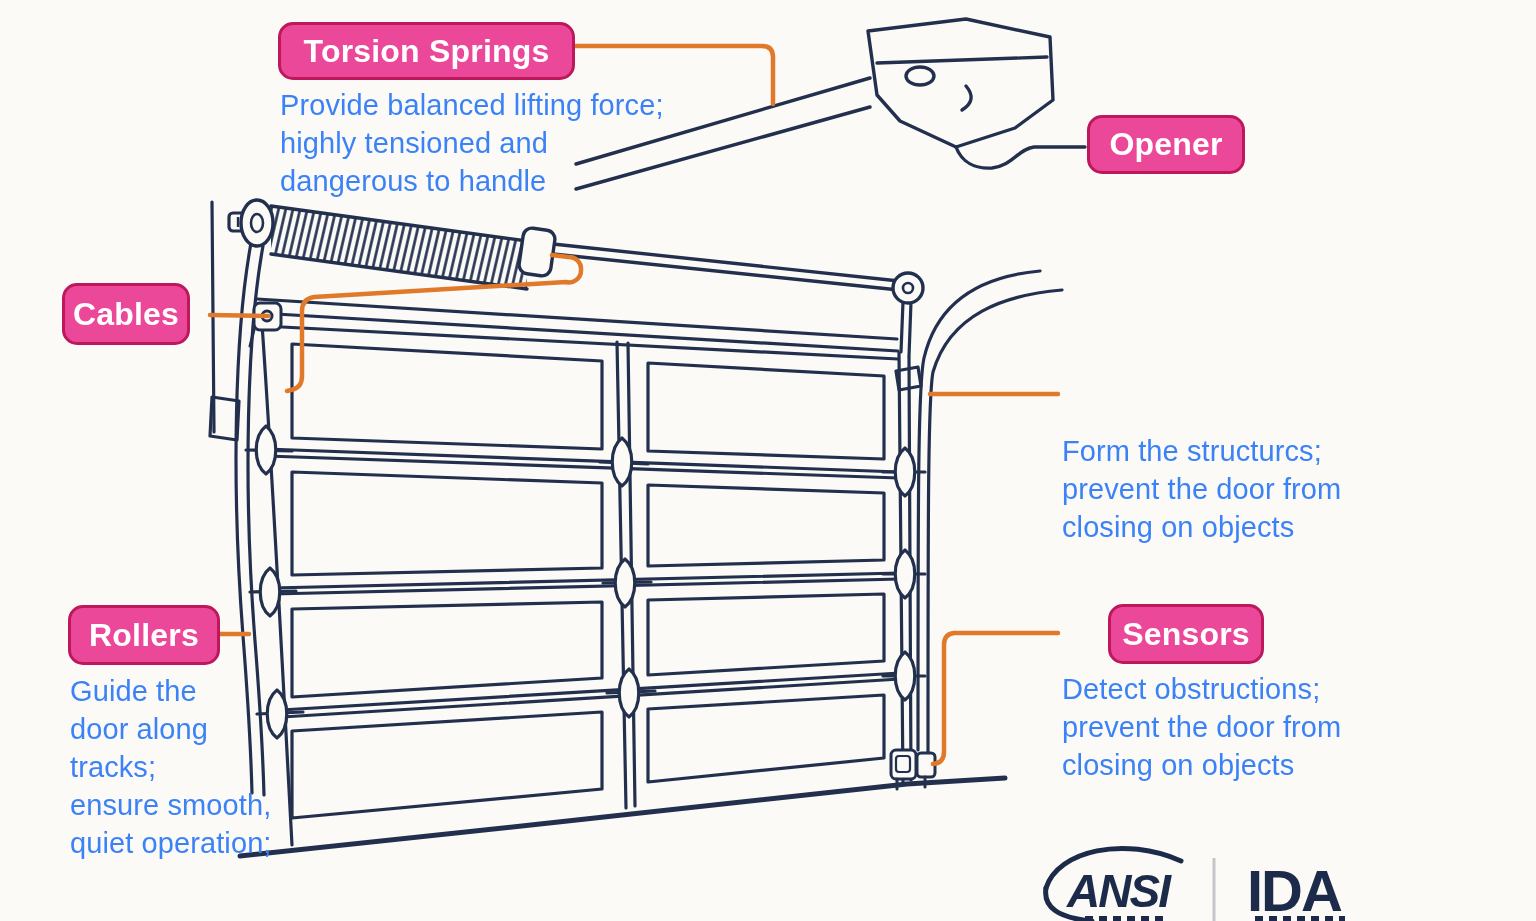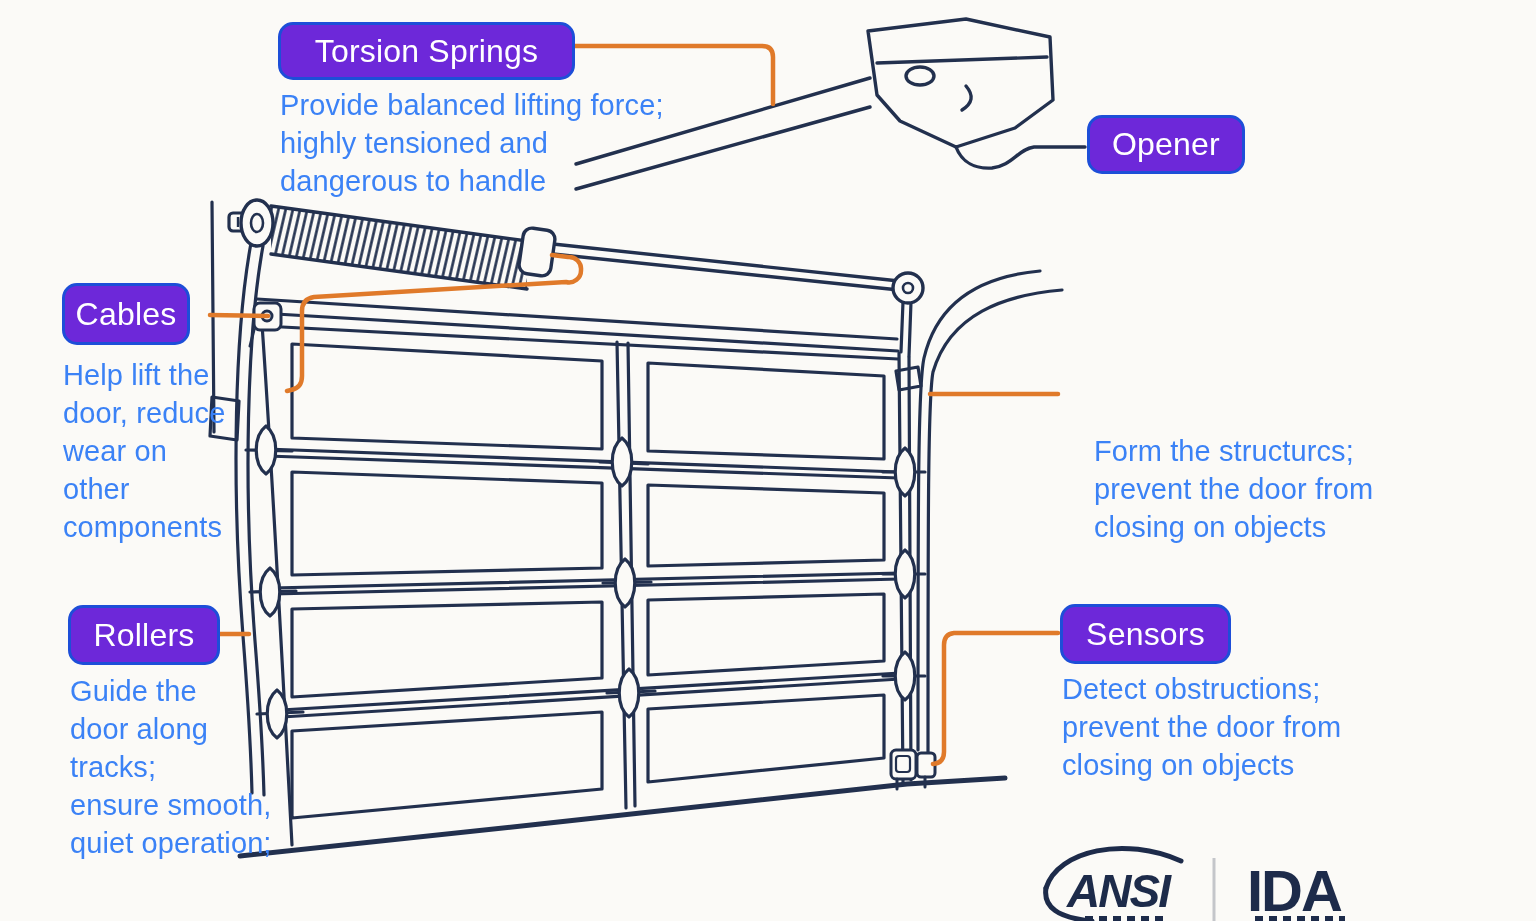--- a/index.html
+++ b/index.html
@@ -4,38 +4,38 @@
 <style>
   html,body{margin:0;padding:0;background:#e8e8e8;}
   .stage{
     position:relative;width:1536px;height:921px;overflow:hidden;
     background:#FBFAF7;
     font-family:"Liberation Sans", sans-serif;
   }
   .art{position:absolute;left:0;top:0;width:1536px;height:921px;}
   .badge{
     position:absolute;display:flex;align-items:center;justify-content:center;
-    background:#6d28d9;border:3px solid #1d4ed8;border-radius:15px;
-    color:#ffffff;font-weight:normal;font-size:32px;letter-spacing:.2px;
+    background:#ec4899;border:3px solid #be185d;border-radius:15px;
+    color:#ffffff;font-weight:bold;font-size:32px;letter-spacing:.2px;
     box-sizing:border-box;z-index:3;
   }
   .desc{
     position:absolute;color:#3b82f6;font-size:29px;line-height:38px;
     white-space:pre-line;z-index:3;letter-spacing:.1px;
   }
   .badge-torsion{left:278px;top:22px;width:297px;height:58px;}
   .badge-opener {left:1087px;top:115px;width:158px;height:59px;}
   .badge-cables {left:62px;top:283px;width:128px;height:62px;}
   .badge-panels {left:1060px;top:363px;width:148px;height:60px;}
   .badge-rollers{left:68px;top:605px;width:152px;height:60px;}
-  .badge-sensors{left:1060px;top:604px;width:171px;height:60px;}
+  .badge-sensors{left:1108px;top:604px;width:156px;height:60px;}
   .desc-torsion{left:280px;top:86px;}
   .desc-opener {left:1090px;top:178px;}
   .desc-cables {left:63px;top:356px;}
-  .desc-panels {left:1062px;top:432px;margin-left:32px;}
+  .desc-panels {left:1062px;top:432px;}
   .desc-rollers{left:70px;top:672px;}
   .desc-sensors{left:1062px;top:670px;}
 </style>
 </head>
 <body>
 
 <div class="stage">
 
   <svg class="art" viewBox="0 0 1536 921">
     <defs>
@@ -182,25 +182,20 @@
   </svg>
 
   <div class="badge badge-torsion">Torsion Springs</div>
   <div class="desc  desc-torsion">Provide balanced lifting force;
 highly tensioned and
 dangerous to handle</div>
 
   <div class="badge badge-opener">Opener</div>
 
   <div class="badge badge-cables">Cables</div>
-  <div class="desc  desc-cables">Help lift the
-door, reduce
-wear on
-other
-components</div>
 
   <div class="desc  desc-panels">Form the structurcs;
 prevent the door from
 closing on objects</div>
 
   <div class="badge badge-rollers">Rollers</div>
   <div class="desc  desc-rollers">Guide the
 door along
 tracks;
 ensure smooth,

